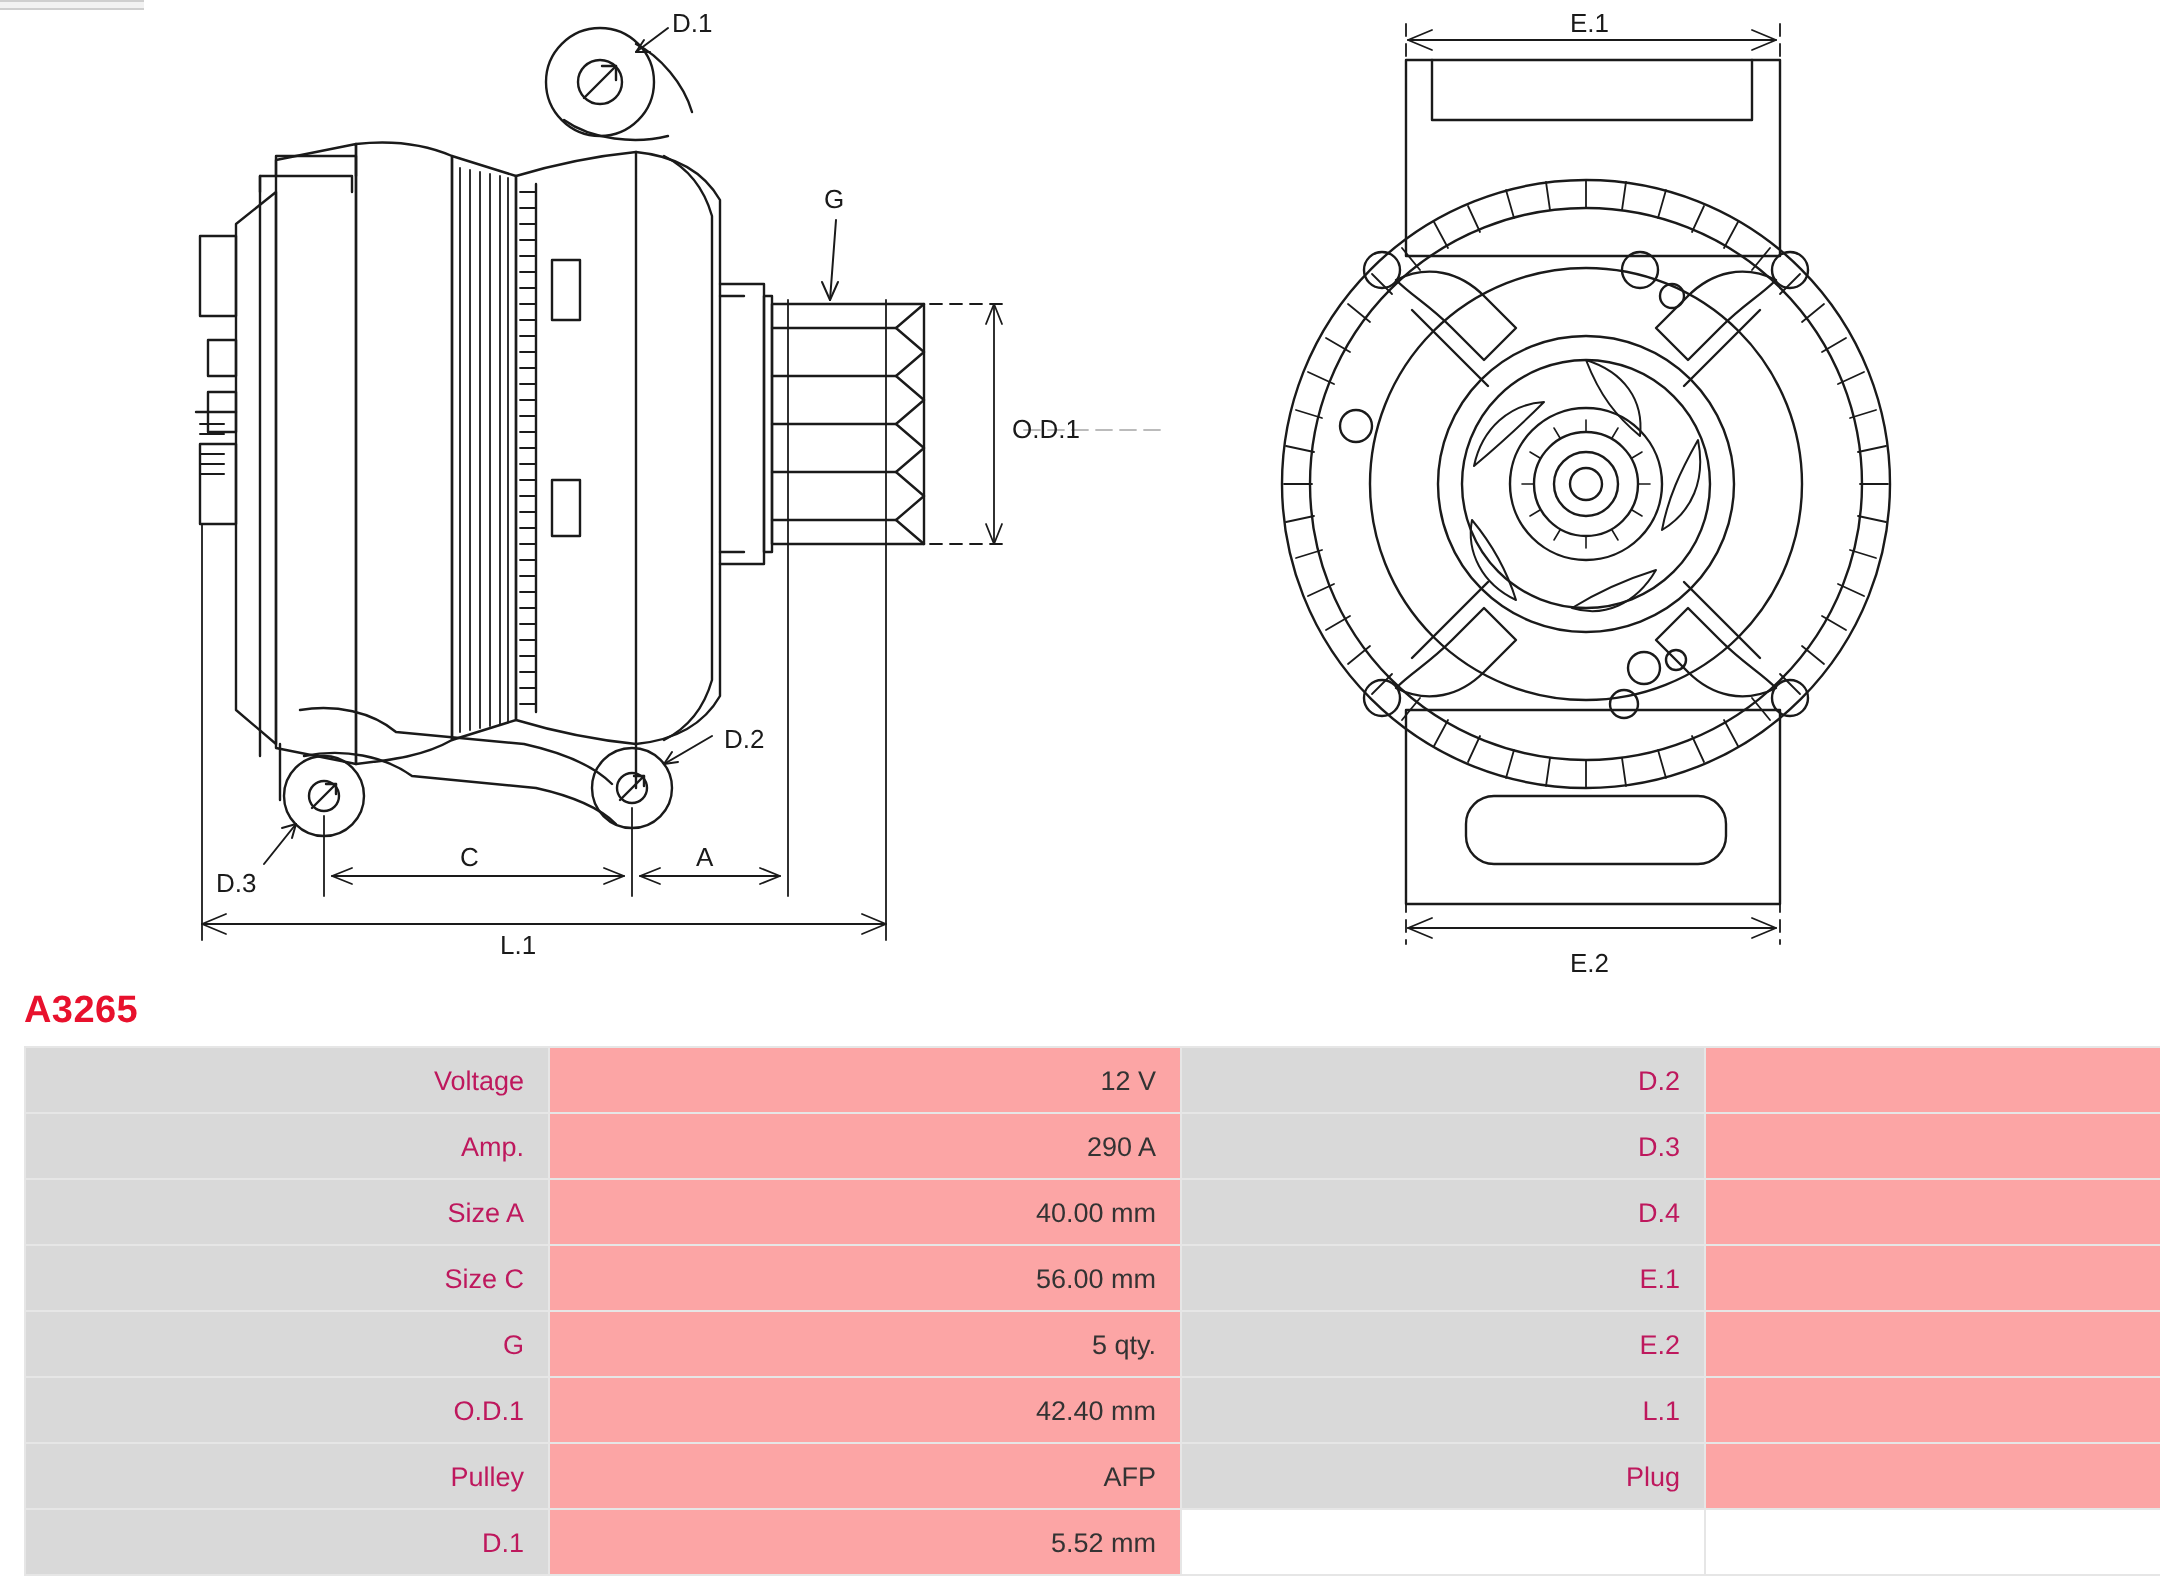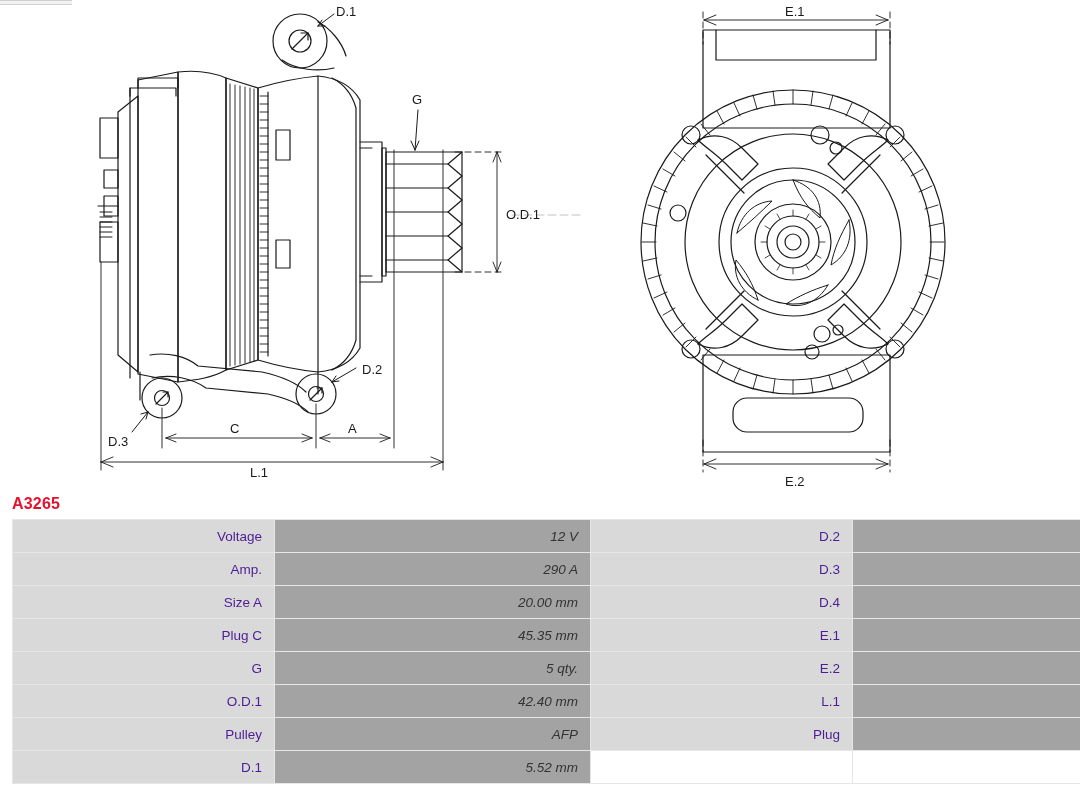--- a/index.html
+++ b/index.html
@@ -23,21 +23,21 @@
   .diagram-area {
     position: relative;
     width: 1080px;
     height: 495px;
   }
   .diagram-svg {
     display: block;
   }
   .part-number {
     color: #e8112d;
-    font-size: 16px;
+    font-size: 19px;
     font-weight: bold;
     padding: 0 0 6px 12px;
     letter-spacing: 0.2px;
   }
   .spec-table-wrap {
     padding: 0 12px;
   }
   table.spec {
     border-collapse: collapse;
     width: 1056px;
@@ -46,29 +46,28 @@
   table.spec td {
     border: 1px solid #e6e6e6;
     height: 32px;
     font-size: 13.5px;
     padding: 0 12px;
     vertical-align: middle;
   }
   td.label {
     background: #d9d9d9;
     text-align: right;
-    color: #4c1d95;
+    color: #be185d;
     width: 237px;
   }
   td.value {
-    background: #a3a3a3;
+    background: #fca5a5;
     text-align: right;
     color: #333333;
     width: 291px;
-    font-style: italic;
   }
   td.blank {
     background: #ffffff;
     border: 1px solid #e6e6e6;
   }
   td.blank-label {
     background: #ffffff;
   }
   .topline {
     position: absolute;
@@ -411,27 +410,27 @@
           <td class="value">9.50 mm</td>
         </tr>
         <tr>
           <td class="label">Amp.</td>
           <td class="value">290 A</td>
           <td class="label">D.3</td>
           <td class="value">9.50 mm</td>
         </tr>
         <tr>
           <td class="label">Size A</td>
-          <td class="value">20.00 mm</td>
+          <td class="value">40.00 mm</td>
           <td class="label">D.4</td>
           <td class="value">9.50 mm</td>
         </tr>
         <tr>
-          <td class="label">Plug C</td>
-          <td class="value">45.35 mm</td>
+          <td class="label">Size C</td>
+          <td class="value">56.00 mm</td>
           <td class="label">E.1</td>
           <td class="value">70.00 mm</td>
         </tr>
         <tr>
           <td class="label">G</td>
           <td class="value">5 qty.</td>
           <td class="label">E.2</td>
           <td class="value">70.00 mm</td>
         </tr>
         <tr>

